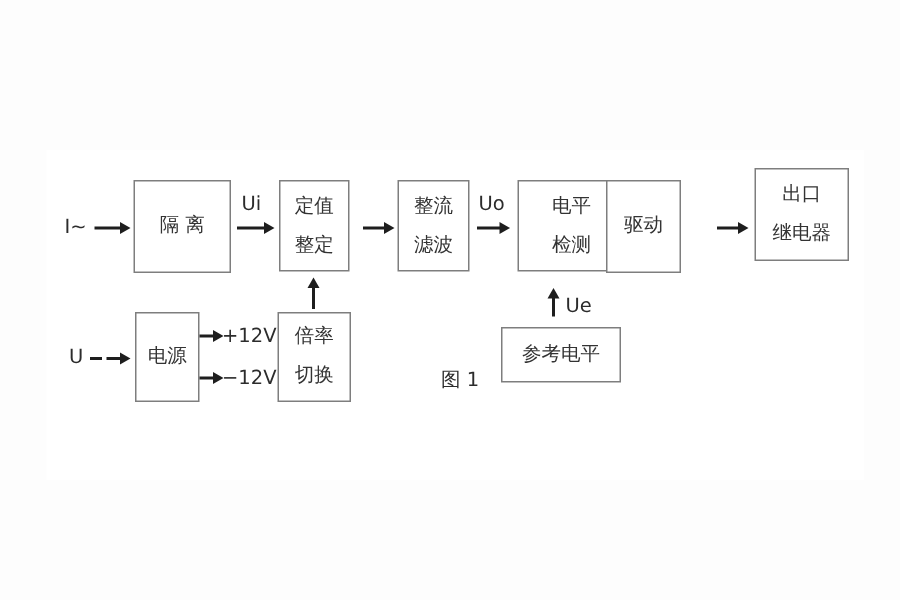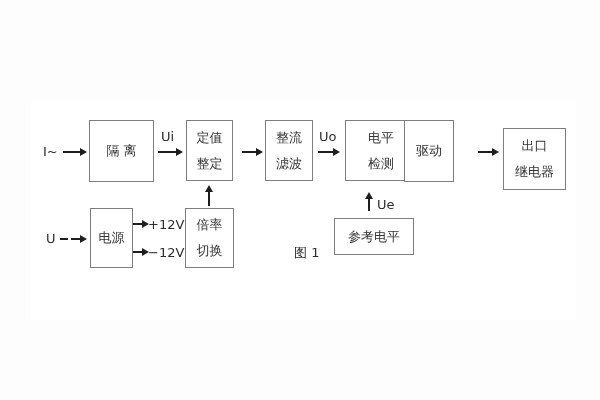--- a/index.html
+++ b/index.html
@@ -120,21 +120,21 @@
     <span>定值</span>
     <span>整定</span>
   </div>
   <div class="box" style="left:345px; top:120px; width:72px; height:61px;">
     <span>电平</span>
     <span>检测</span>
   </div>
   <div class="box" style="left:404px; top:120px; width:50px; height:62px;">
     <span>驱动</span>
   </div>
-  <div class="box" style="left:503px; top:128px; width:63px; height:62px;">
+  <div class="box" style="left:503px; top:112px; width:63px; height:62px;">
     <span>出口</span>
     <span>继电器</span>
   </div>
 
   <span class="lbl" style="left:46px; top:231px;">U</span>
   <div class="dash" style="left:60px; top:238px; width:8px;"></div>
   <div class="arrow-r" style="left:71px; top:235px; width:16px;">
     <div class="shaft"></div>
       <div class="head"></div>
   </div>

